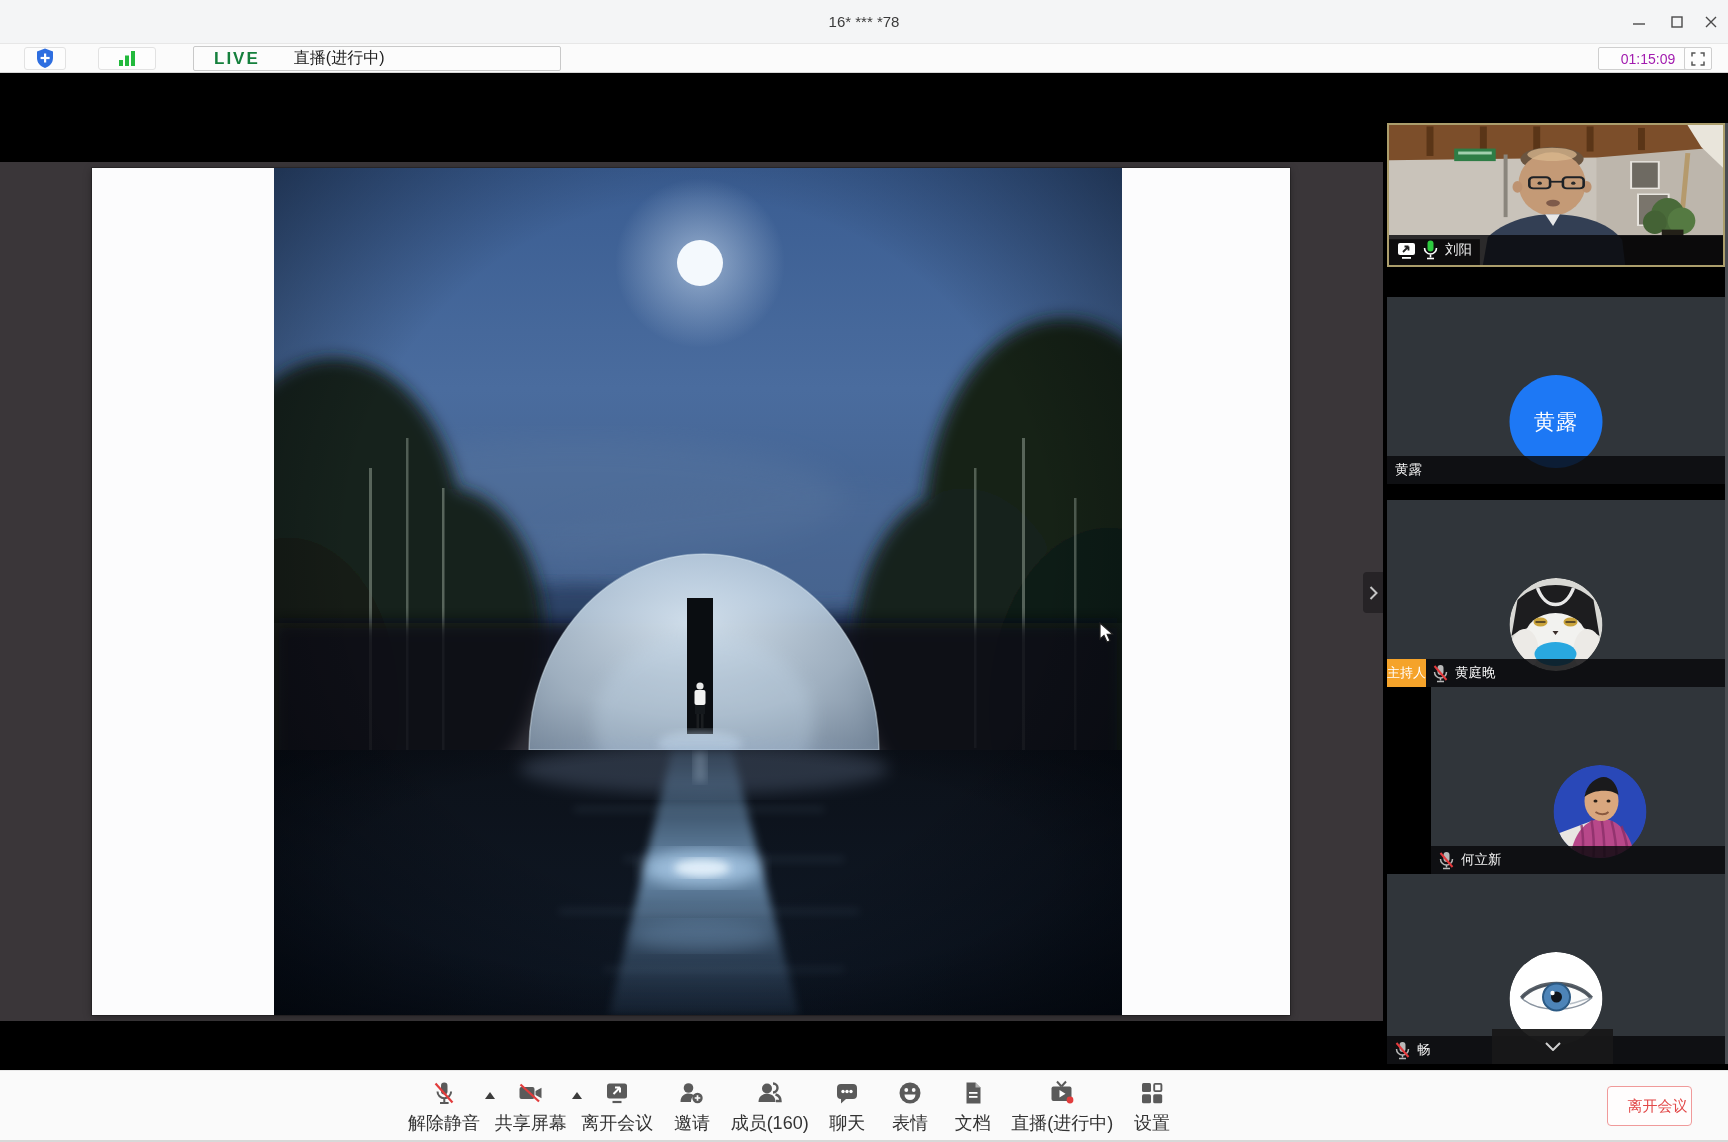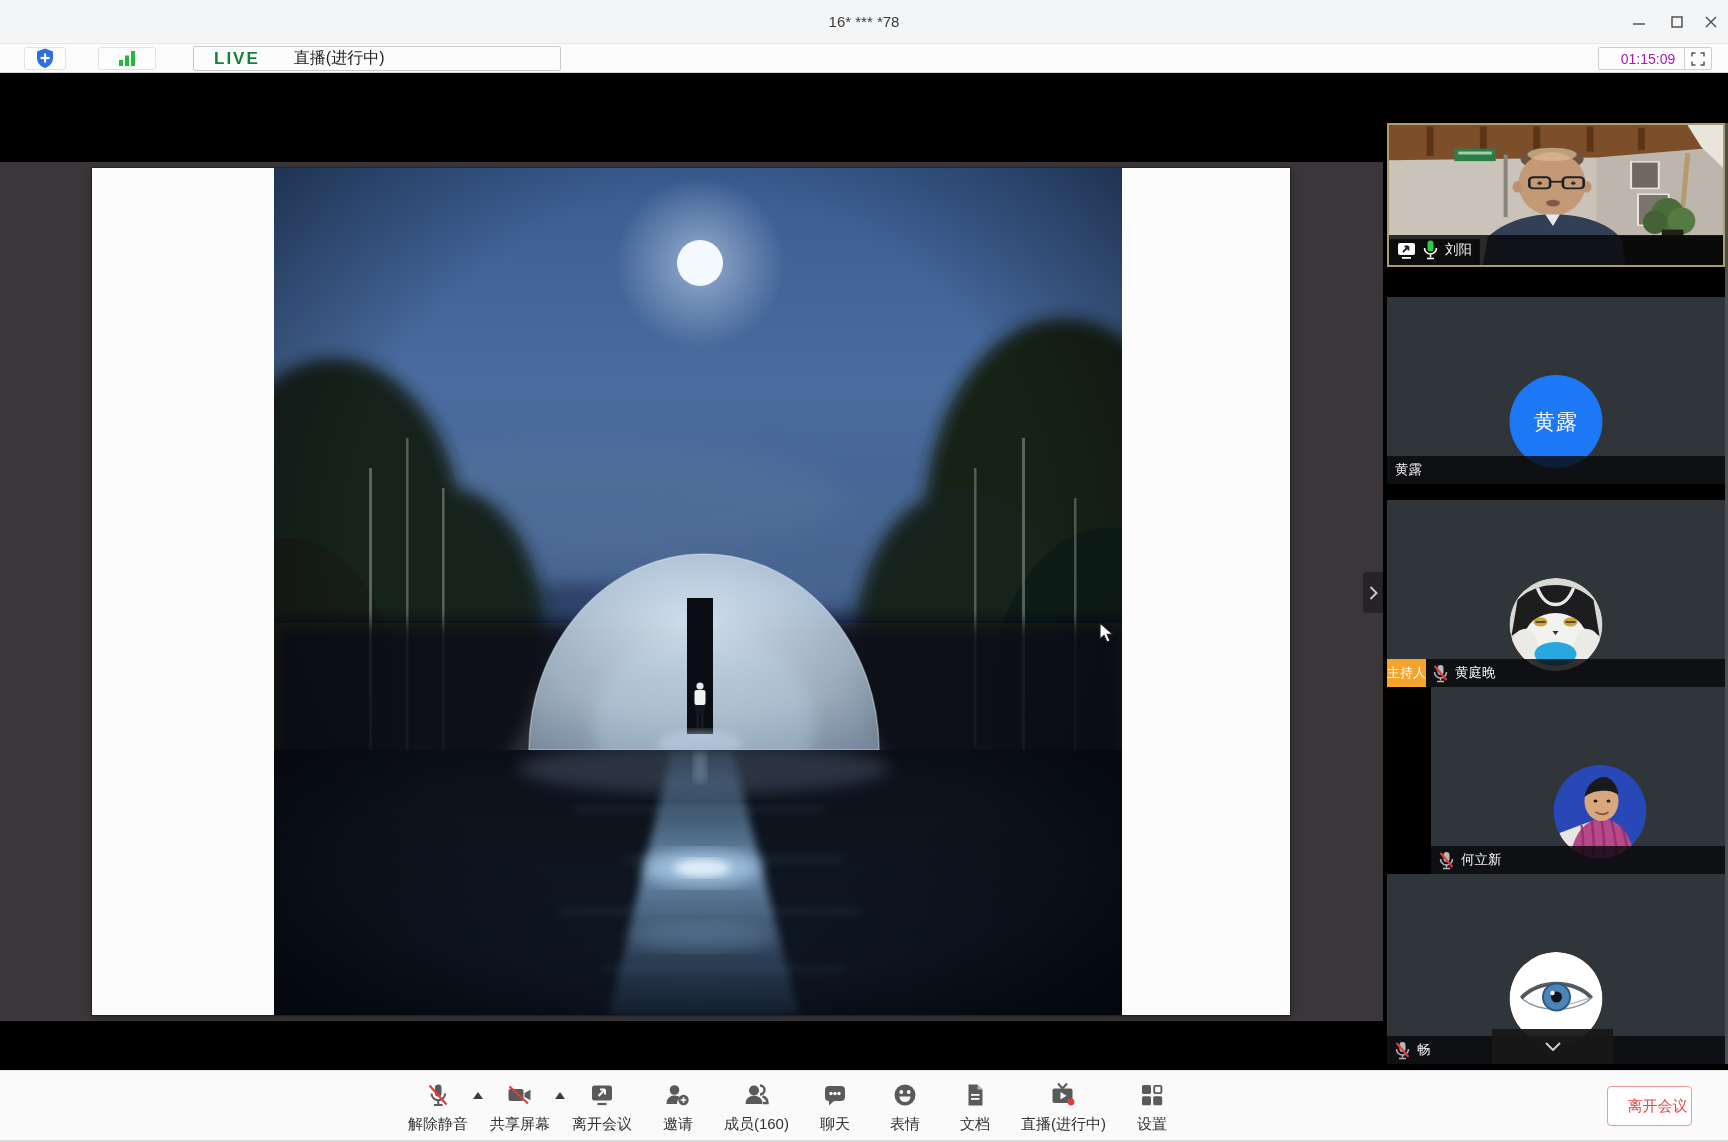--- a/index.html
+++ b/index.html
@@ -68,21 +68,21 @@
                            background:rgba(24,24,24,.95); display:flex; align-items:center; justify-content:center; }
 
   
   #bottombar { left:0; top:1070px; width:1728px; height:72px; background:#fafafa;
                border-top:1px solid #e8e8e8; border-bottom:2px solid #d8d8d8; }
   #btn-row { position:absolute; left:408px; top:8px; width:768px; height:56px;
              display:flex; justify-content:space-between; }
   .tb-btn { display:flex; flex-direction:column; align-items:center; justify-content:flex-start;
             min-width:48px; cursor:default; position:relative; }
   .tb-icon { height:32px; display:flex; align-items:center; justify-content:center; }
-  .tb-label { font-size:15px; color:#333; margin-top:4px; white-space:nowrap; }
+  .tb-label { font-size:18px; color:#333; margin-top:4px; white-space:nowrap; }
   .caret { position:absolute; right:-15px; top:13px; width:0; height:0;
            border-left:5px solid transparent; border-right:5px solid transparent;
            border-bottom:7px solid #3c3c3c; }
   #leave-btn { position:absolute; left:1607px; top:15px; width:85px; height:40px;
                background:#fffdfd; border:1px solid #f09a9a; border-radius:4px;
                color:#e24848; font-size:15px; display:flex; align-items:center; justify-content:center;padding-left:16px; }
 </style>
 </head>
 <body>
 

